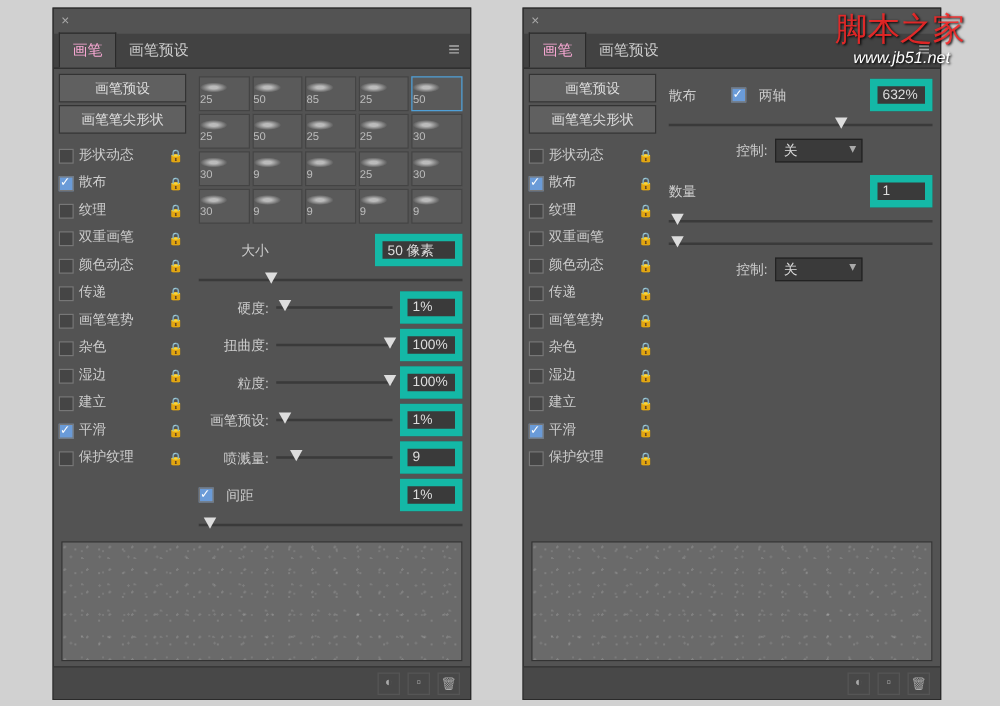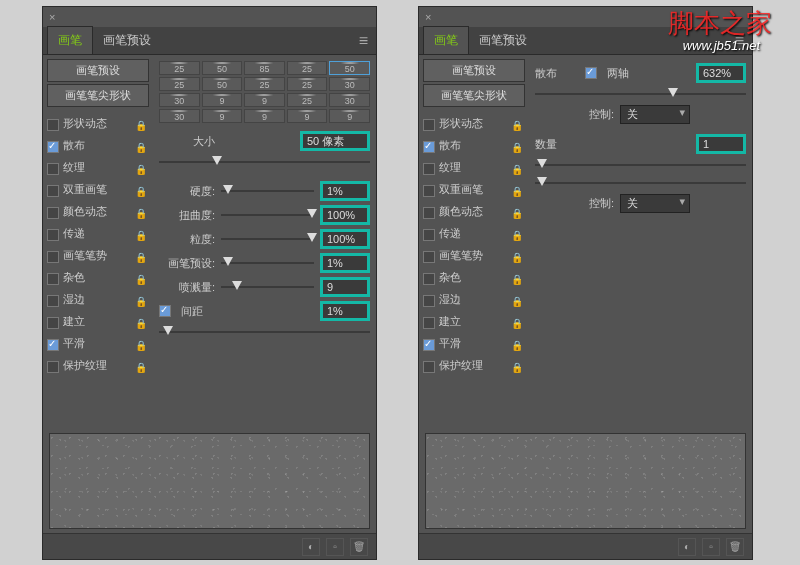--- a/index.html
+++ b/index.html
@@ -3,39 +3,39 @@
 <meta charset="utf-8">
 <style>
 *{box-sizing:border-box;margin:0;padding:0;font-family:"Microsoft YaHei",sans-serif}
 body{background:#d1d1d1;width:800px;height:565px;position:relative;overflow:hidden}
 .panel{position:absolute;background:#535353;border:1px solid #2a2a2a;display:flex;flex-direction:column}
 .p1{left:42px;top:6px;width:335px;height:554px}
 .p2{left:418px;top:6px;width:335px;height:554px}
 .titlebar{height:20px;display:flex;align-items:center;padding:0 6px;color:#aaa;font-size:11px;justify-content:space-between}
 .tabs{height:28px;background:#424242;display:flex;align-items:flex-end;padding-left:4px;border-bottom:1px solid #2a2a2a}
 .tab{padding:5px 10px;font-size:12px;color:#ccc;cursor:pointer}
-.tab.active{background:#535353;border:1px solid #2a2a2a;border-bottom:none;color:#84cc16}
+.tab.active{background:#535353;border:1px solid #2a2a2a;border-bottom:none;color:#f9a8d4}
 .ham{margin-left:auto;padding:4px 8px;color:#aaa;cursor:pointer}
 .body{flex:1;display:flex;overflow:hidden}
 .side{width:110px;padding:4px;display:flex;flex-direction:column;gap:0}
 .sbtn{background:#606060;border:1px solid #333;color:#ddd;font-size:11px;padding:3px 4px;margin-bottom:2px;cursor:pointer;text-align:center}
 .srow{display:flex;align-items:flex-end;height:22px;font-size:11px;color:#ccc}
 .chk{width:12px;height:12px;border:1px solid #777;margin-right:4px;flex-shrink:0;background:#454545}
 .chk.on{background:#6a9bd8;position:relative}
 .chk.on::after{content:"✓";position:absolute;top:-2px;left:0;color:#fff;font-size:10px}
 .lbl{flex:1}
 .lock{width:14px;color:#888;font-size:10px}
 .main{flex:1;padding:6px;display:flex;flex-direction:column;overflow:hidden}
 .grid{display:grid;grid-template-columns:repeat(5,1fr);gap:2px;margin-bottom:6px}
-.cell{background:#5a5a5a;border:1px solid #444;height:14px;display:flex;flex-direction:column;align-items:center;justify-content:center;font-size:9px;color:#bbb;position:relative;cursor:pointer}
+.cell{background:#5a5a5a;border:1px solid #444;height:28px;display:flex;flex-direction:column;justify-content:center;font-size:9px;color:#bbb;position:relative;cursor:pointer}
 .cell.sel{border:1px solid #4fa0d8}
 .brush{width:22px;height:8px;background:radial-gradient(ellipse,#bbb 20%,transparent 70%);border-radius:50%}
 .frow{display:flex;align-items:center;font-size:11px;color:#ccc;margin:2px 0;gap:6px}
 .flbl{width:56px;text-align:right}
-.fval{width:50px;background:#3a3a3a;border:3px solid #14b8a6;color:#ddd;padding:1px 4px;font-size:11px}
+.fval{width:50px;background:#3a3a3a;border:6px solid #14b8a6;color:#ddd;padding:1px 4px;font-size:11px}
 .slider{height:14px;position:relative;margin:2px 0}
 .track{position:absolute;top:6px;left:0;right:0;height:2px;background:#3a3a3a}
 .thumb{position:absolute;top:1px;width:0;height:0;border-left:5px solid transparent;border-right:5px solid transparent;border-top:9px solid #ddd}
 .sel2{background:#3a3a3a;border:1px solid #222;color:#ddd;font-size:11px;padding:1px 18px 1px 6px;position:relative;cursor:pointer}
 .sel2::after{content:"▾";position:absolute;right:4px;top:0;color:#aaa}
 .preview{margin:4px 6px;height:96px;background:#6a6a6a;border:1px solid #333;background-image:radial-gradient(circle at 10% 20%,rgba(255,255,255,.15) 1px,transparent 1px),radial-gradient(circle at 30% 50%,rgba(255,255,255,.12) 1px,transparent 1px),radial-gradient(circle at 55% 30%,rgba(255,255,255,.14) 1px,transparent 1px),radial-gradient(circle at 75% 60%,rgba(255,255,255,.13) 1px,transparent 1px),radial-gradient(circle at 90% 40%,rgba(255,255,255,.11) 1px,transparent 1px);background-size:18px 18px,23px 23px,19px 19px,21px 21px,17px 17px}
 .footer{height:26px;background:#484848;display:flex;justify-content:flex-end;align-items:center;gap:6px;padding:0 8px;border-top:1px solid #333}
 .fic{width:18px;height:18px;border:1px solid #555;display:flex;align-items:center;justify-content:center;font-size:10px;color:#aaa;cursor:pointer}
 .wm{position:absolute;color:rgba(255,40,40,.85);font-weight:normal;text-shadow:1px 1px 2px #000}
 .wm1{right:28px;top:6px;font-size:26px;font-family:"KaiTi",serif}

